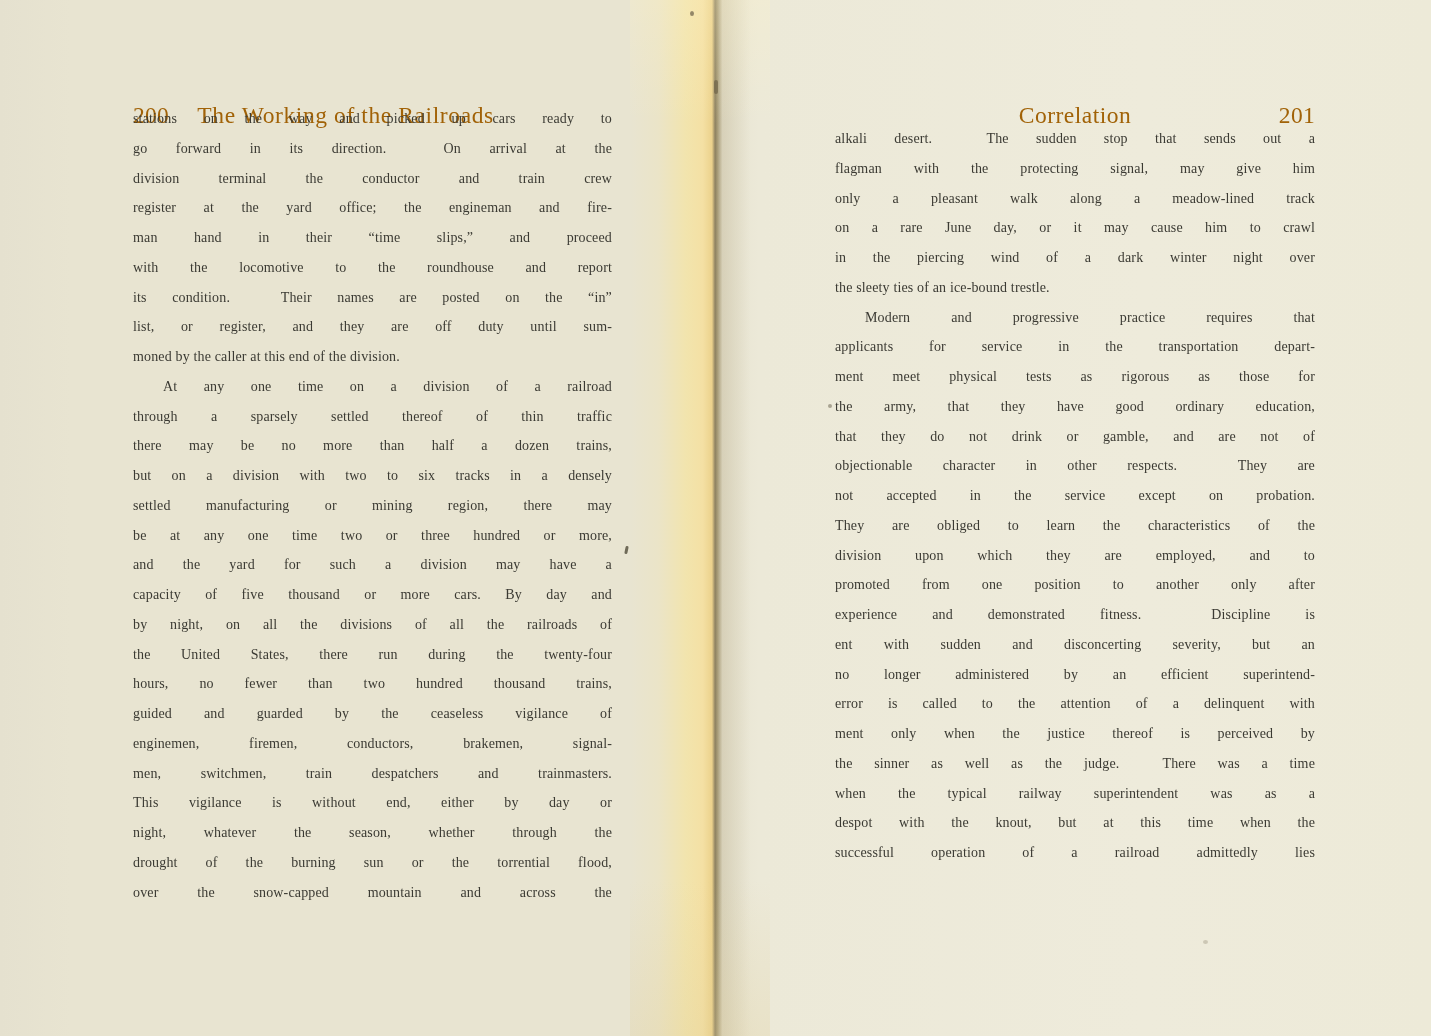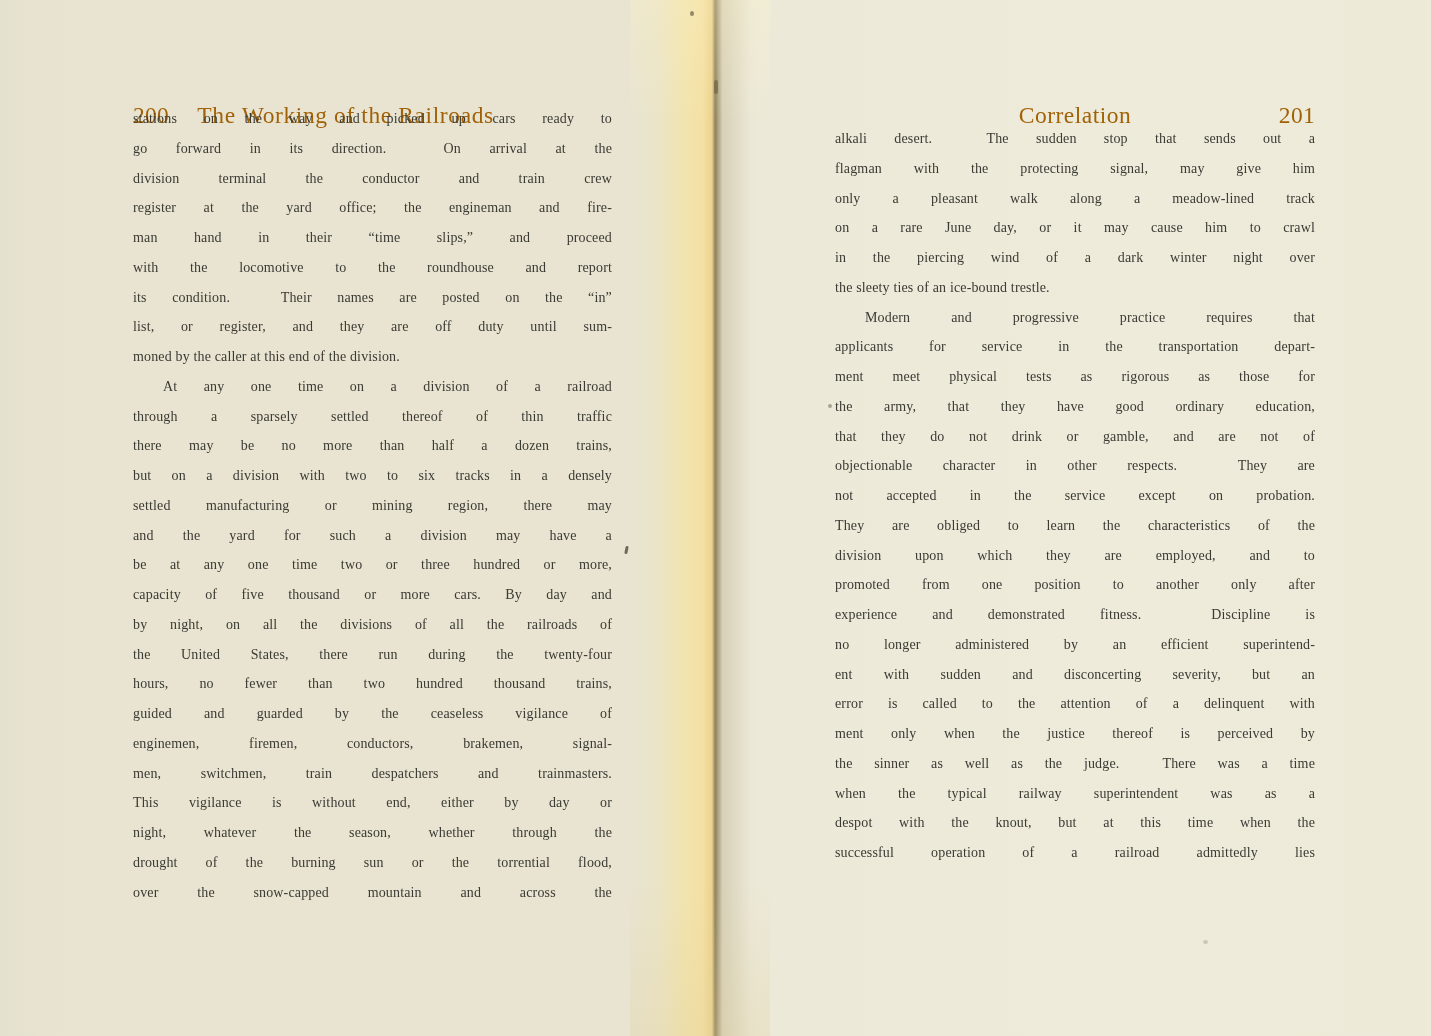--- a/index.html
+++ b/index.html
@@ -103,22 +103,22 @@
       <div class="line">man hand in their “time slips,” and proceed</div>
       <div class="line">with the locomotive to the roundhouse and report</div>
       <div class="line">its condition.&nbsp; Their names are posted on the “in”</div>
       <div class="line">list, or register, and they are off duty until sum-</div>
       <div class="line end">moned by the caller at this end of the division.</div>
       <div class="line indent">At any one time on a division of a railroad</div>
       <div class="line">through a sparsely settled thereof of thin traffic</div>
       <div class="line">there may be no more than half a dozen trains,</div>
       <div class="line">but on a division with two to six tracks in a densely</div>
       <div class="line">settled manufacturing or mining region, there may</div>
+      <div class="line">be at any one time two or three hundred or more,</div>
       <div class="line">and the yard for such a division may have a</div>
-      <div class="line">be at any one time two or three hundred or more,</div>
       <div class="line">capacity of five thousand or more cars. By day and</div>
       <div class="line">by night, on all the divisions of all the railroads of</div>
       <div class="line">the United States, there run during the twenty-four</div>
       <div class="line">hours, no fewer than two hundred thousand trains,</div>
       <div class="line">guided and guarded by the ceaseless vigilance of</div>
       <div class="line">enginemen, firemen, conductors, brakemen, signal-</div>
       <div class="line">men, switchmen, train despatchers and trainmasters.</div>
       <div class="line">This vigilance is without end, either by day or</div>
       <div class="line">night, whatever the season, whether through the</div>
       <div class="line">drought of the burning sun or the torrential flood,</div>
@@ -135,22 +135,22 @@
       <div class="line">applicants for service in the transportation depart-</div>
       <div class="line">ment meet physical tests as rigorous as those for</div>
       <div class="line">the army, that they have good ordinary education,</div>
       <div class="line">that they do not drink or gamble, and are not of</div>
       <div class="line">objectionable character in other respects.&nbsp; They are</div>
       <div class="line">not accepted in the service except on probation.</div>
       <div class="line">They are obliged to learn the characteristics of the</div>
       <div class="line">division upon which they are employed, and to</div>
       <div class="line">promoted from one position to another only after</div>
       <div class="line">experience and demonstrated fitness.&nbsp; Discipline is</div>
+      <div class="line">ent with sudden and disconcerting severity, but an</div>
       <div class="line">no longer administered by an efficient superintend-</div>
-      <div class="line">ent with sudden and disconcerting severity, but an</div>
       <div class="line">error is called to the attention of a delinquent with</div>
       <div class="line">ment only when the justice thereof is perceived by</div>
       <div class="line">the sinner as well as the judge.&nbsp; There was a time</div>
       <div class="line">when the typical railway superintendent was as a</div>
       <div class="line">despot with the knout, but at this time when the</div>
       <div class="line">successful operation of a railroad admittedly lies</div>
     </div>
 
   <div class="speck speck-a"></div>
   <div class="speck speck-b"></div>

